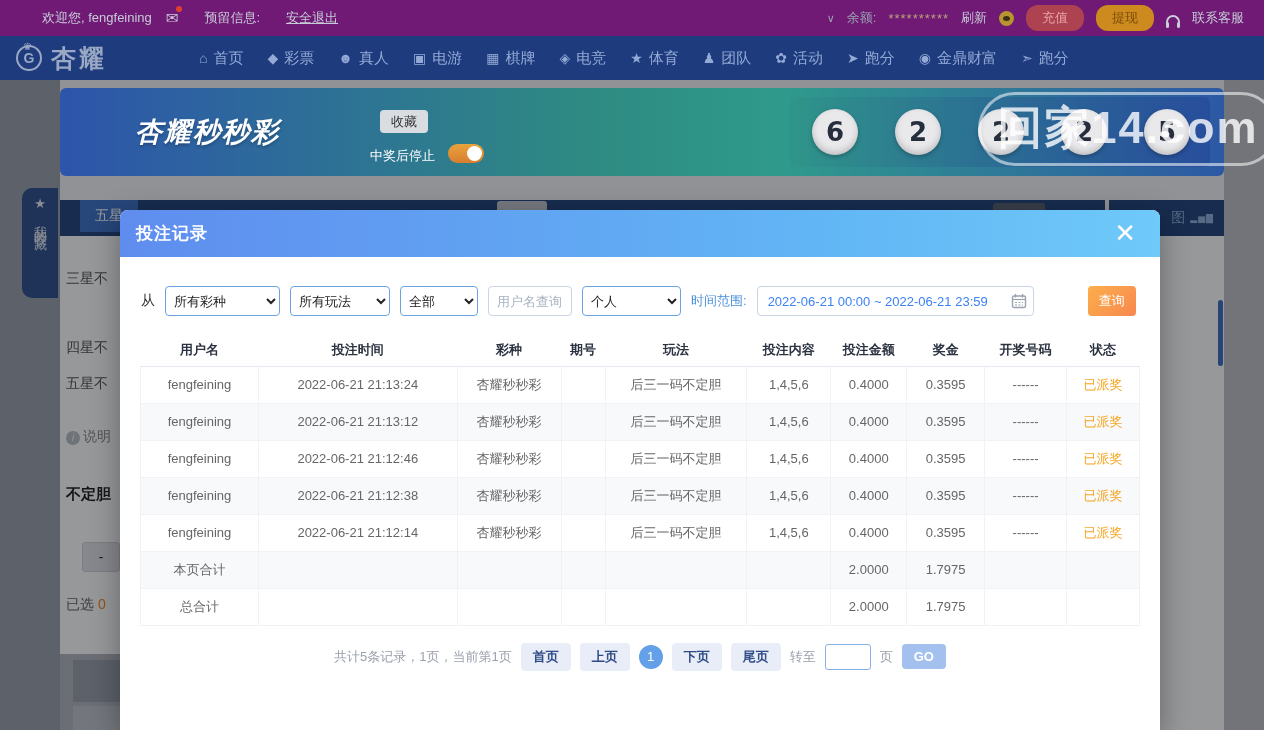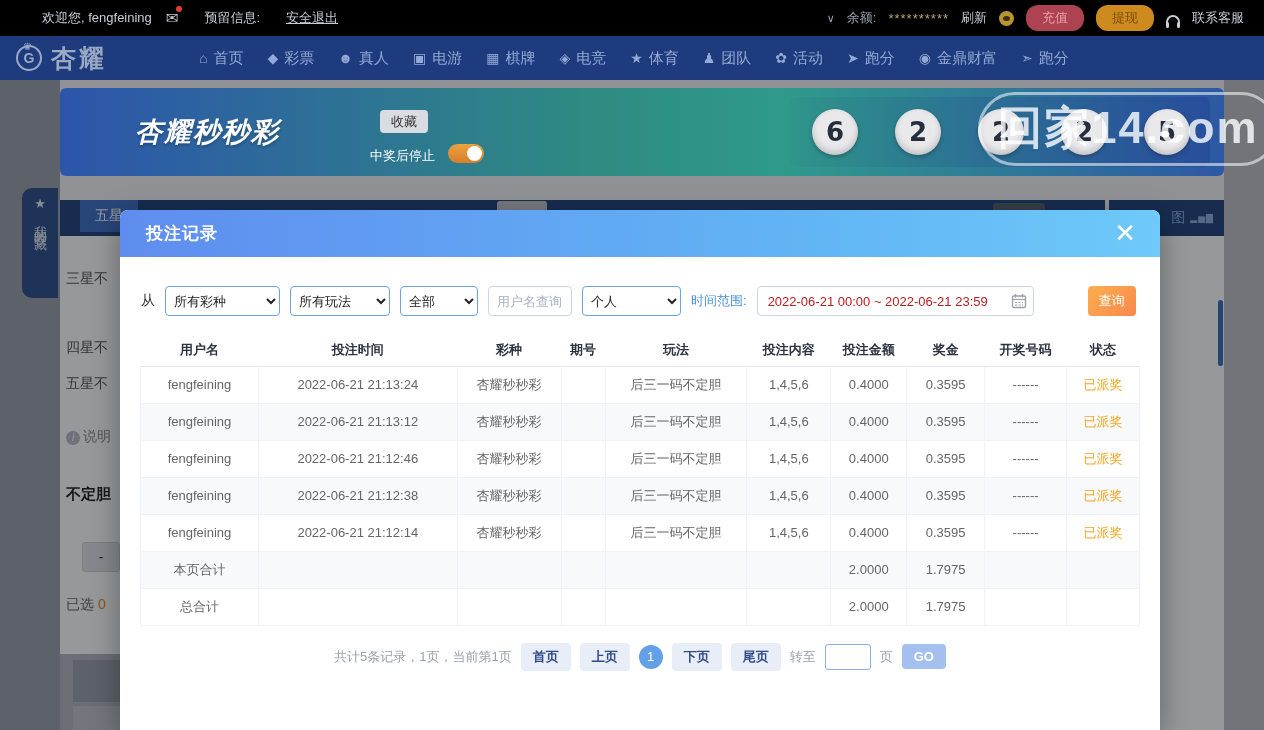--- a/index.html
+++ b/index.html
@@ -5,21 +5,21 @@
   * { margin:0; padding:0; box-sizing:border-box; }
   html,body { width:1264px; height:730px; overflow:hidden; }
   body {
     position:relative;
     font-family:"Liberation Sans","DejaVu Sans",sans-serif;
     background:#bfc1c6;
   }
 
   
   #topbar {
-    height:36px; background:#000000; display:flex; align-items:center;
+    height:36px; background:#701a75; display:flex; align-items:center;
     padding:0 20px 0 42px; color:#c6ccd8; font-size:13px; position:relative; z-index:30;
   }
   #topbar .sp { margin-left:26px; }
   .mail-wrap { position:relative; margin-left:14px; font-size:15px; color:#c9ced8; }
   .mail-wrap::after { content:""; position:absolute; right:-4px; top:-3px; width:6px; height:6px;
     border-radius:50%; background:#e0402f; }
   .logout { text-decoration:underline; cursor:pointer; }
   #topbar-right { margin-left:auto; display:flex; align-items:center; gap:12px; }
   .chev { font-size:11px; color:#9aa2b0; }
   .balance-label { color:#9aa3b2; }
@@ -119,38 +119,38 @@
   #watermark { position:absolute; left:978px; top:92px; width:300px; height:74px; z-index:40;
     border:3px solid rgba(255,255,255,.55); border-radius:37px; text-align:center;
     line-height:66px; font-size:45px; font-weight:bold; color:rgba(255,255,255,.8);
     letter-spacing:2px; pointer-events:none; }
 
   
   #modal { position:absolute; left:120px; top:210px; width:1040px; height:520px; background:#fff;
     border-radius:8px 8px 0 0; z-index:20; box-shadow:0 8px 30px rgba(0,0,0,.35); overflow:hidden; }
   #modal-header { height:47px; background:linear-gradient(90deg,#5f8def,#62b7f5 70%,#6fc9f9);
     position:relative; }
-  #modal-title { color:#fff; font-size:17px; font-weight:bold; line-height:47px; padding-left:26px;
+  #modal-title { color:#fff; font-size:17px; font-weight:bold; line-height:47px; padding-left:16px;
     letter-spacing:1px; }
   #modal-close { position:absolute; right:24px; top:8px; color:#fff; font-size:26px; font-weight:bold;
     cursor:pointer; line-height:30px; }
 
   #filters { margin:29px 0 0 21px; display:flex; align-items:center; gap:10px; height:30px;
     font-size:13px; }
   .flt-label { color:#333; font-size:14px; }
   .flt-select { height:30px; border:1px solid #6ba3e2; border-radius:4px; background:#fff;
     color:#222; font-size:13px; padding:0 4px; font-family:inherit; }
   .w1{ width:115px; } .w2{ width:100px; } .w3{ width:78px; } .w5{ width:99px; }
   .flt-input { width:84px; height:30px; border:1px solid #c9d4e4; border-radius:4px; padding:0 8px;
     font-size:13px; color:#444; font-family:inherit; }
   .flt-input::placeholder { color:#a8b2c2; }
   .time-label { color:#4a90d9; font-size:13px; white-space:nowrap; }
   .date-wrap { position:relative; }
   .date-input { width:277px; height:30px; border:1px solid #c9d4e4; border-radius:4px;
-    padding:0 30px 0 10px; font-size:13px; color:#b91c1c; font-family:inherit; }
+    padding:0 30px 0 10px; font-size:13px; color:#3b82f6; font-family:inherit; }
   .cal-icon { position:absolute; right:7px; top:7px; }
   .query-btn { margin-left:44px; width:48px; height:30px; border:none; border-radius:4px;
     background:linear-gradient(135deg,#fcae4c,#f7884f); color:#fff; font-size:13px; cursor:pointer;
     font-family:inherit; }
 
   #bet-table { margin:18px 20px 0; width:1000px; border-collapse:collapse; table-layout:fixed; }
   #bet-table th { height:32px; font-size:13px; color:#2b3240; font-weight:bold;
     border-bottom:1px solid #e6e9ef; }
   #bet-table td { height:37px; font-size:13px; color:#666; text-align:center;
     border:1px solid #f0f2f6; overflow:hidden; white-space:nowrap; }

